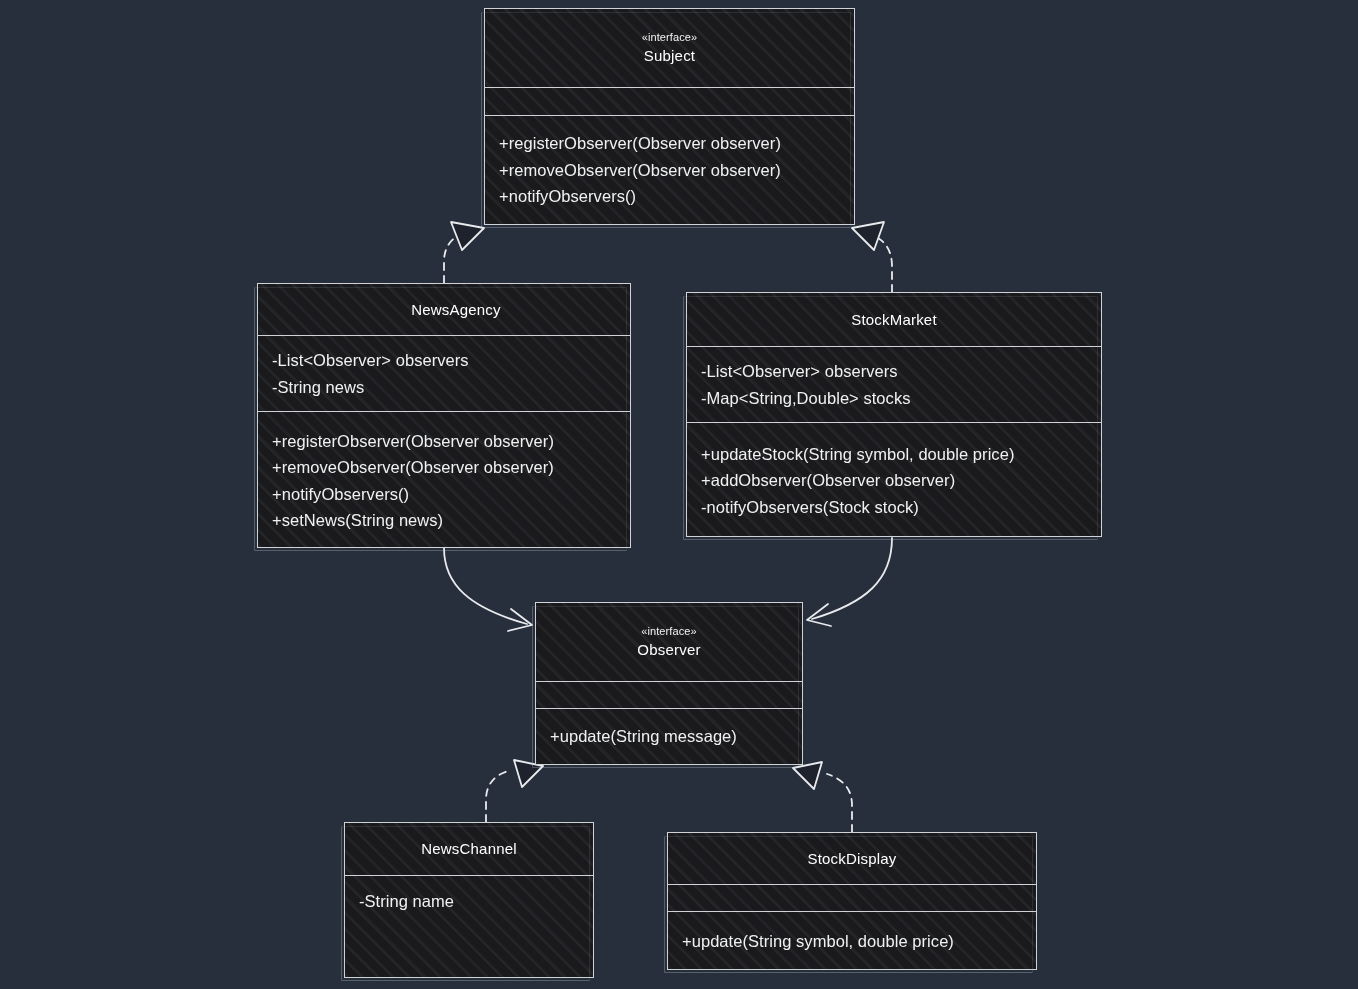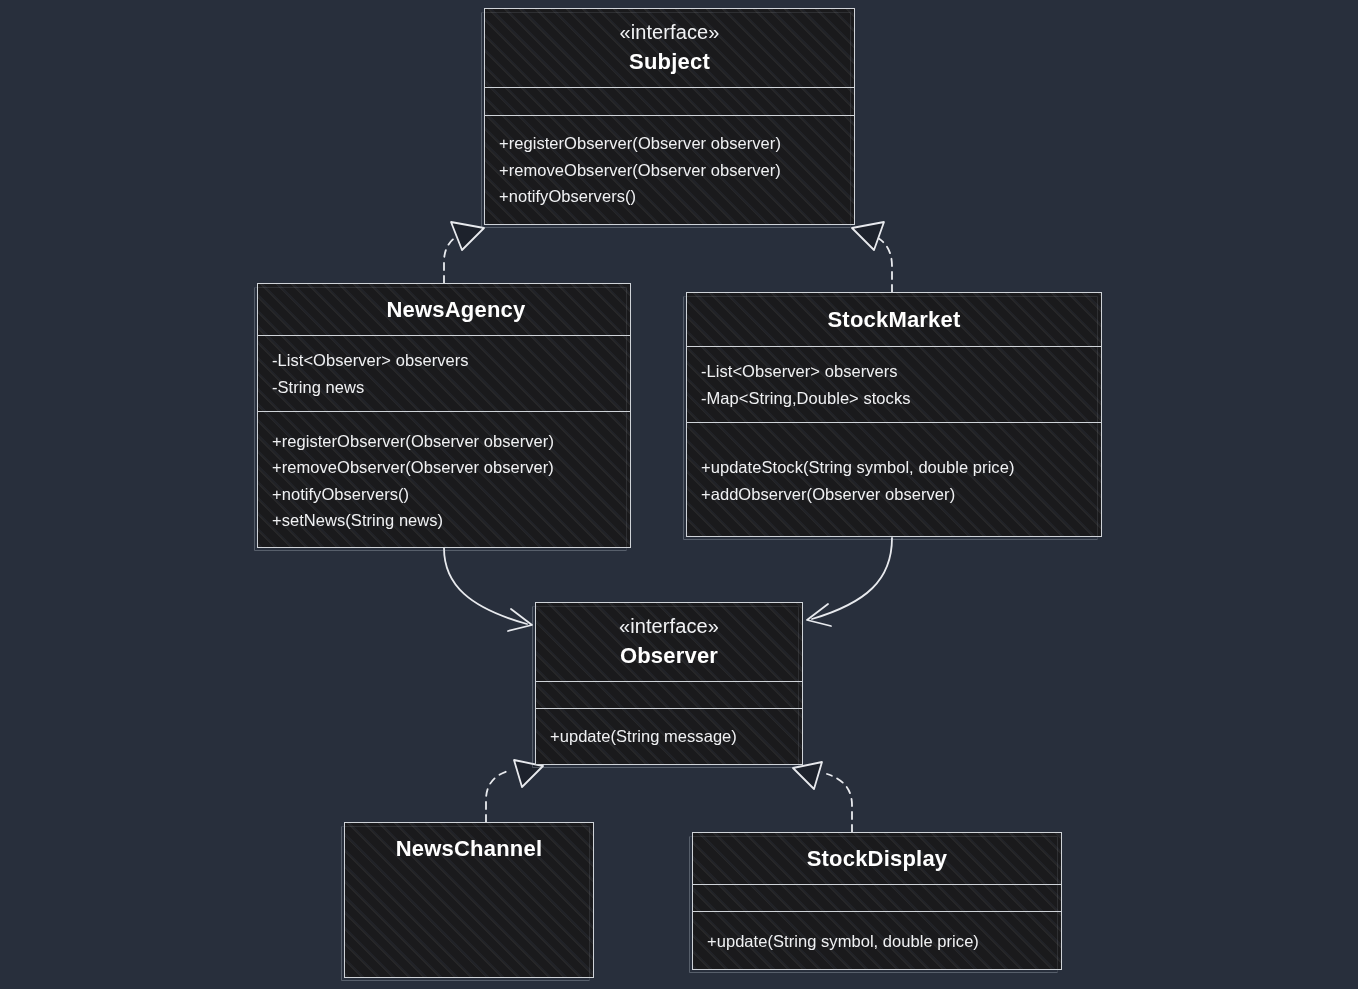--- a/index.html
+++ b/index.html
@@ -66,29 +66,29 @@
   .cmp-title {
     display: flex;
     flex-direction: column;
     align-items: center;
     justify-content: center;
     text-align: center;
   }
 
   .stereotype {
     color: #f2f3f5;
-    font-size: 20px;
+    font-size: 11px;
     font-weight: 400;
     letter-spacing: 0.1px;
     line-height: 1.35;
   }
   .class-name {
     color: #ffffff;
-    font-size: 22px;
-    font-weight: 700;
+    font-size: 15px;
+    font-weight: 400;
     letter-spacing: 0.2px;
     line-height: 1.45;
   }
 
   .members {
     display: flex;
     flex-direction: column;
     justify-content: center;
     padding-left: 14px;
   }
@@ -216,41 +216,45 @@
     <div class="compartment cmp-title" style="height:53px;">
       <div class="class-name">StockMarket</div>
     </div>
     <div class="compartment members" style="height:76px;">
       <div class="member">-List&lt;Observer&gt; observers</div>
       <div class="member">-Map&lt;String,Double&gt; stocks</div>
     </div>
     <div class="compartment members" style="height:116px;">
       <div class="member">+updateStock(String symbol, double price)</div>
       <div class="member">+addObserver(Observer observer)</div>
+      <div class="member">-notifyObservers(Stock stock)</div>
     </div>
   </div>
 
   <div class="uml-box" style="left:535px; top:602px; width:268px; height:163px;">
     <div class="compartment cmp-title" style="height:78px;">
       <div class="stereotype">«interface»</div>
       <div class="class-name">Observer</div>
     </div>
     <div class="compartment empty-cmp" style="height:27px;"></div>
     <div class="compartment members" style="height:55px;">
       <div class="member">+update(String message)</div>
     </div>
   </div>
 
   <div class="uml-box" style="left:344px; top:822px; width:250px; height:156px;">
     <div class="compartment cmp-title" style="height:52px;">
       <div class="class-name">NewsChannel</div>
     </div>
-  </div>
-
-  <div class="uml-box" style="left:667px; top:832px; width:370px; height:138px;margin-left:25px;">
+    <div class="compartment members" style="height:52px;">
+      <div class="member">-String name</div>
+    </div>
+  </div>
+
+  <div class="uml-box" style="left:667px; top:832px; width:370px; height:138px;">
     <div class="compartment cmp-title" style="height:51px;">
       <div class="class-name">StockDisplay</div>
     </div>
     <div class="compartment empty-cmp" style="height:27px;"></div>
     <div class="compartment members" style="height:60px;">
       <div class="member">+update(String symbol, double price)</div>
     </div>
   </div>
 
 </div>

